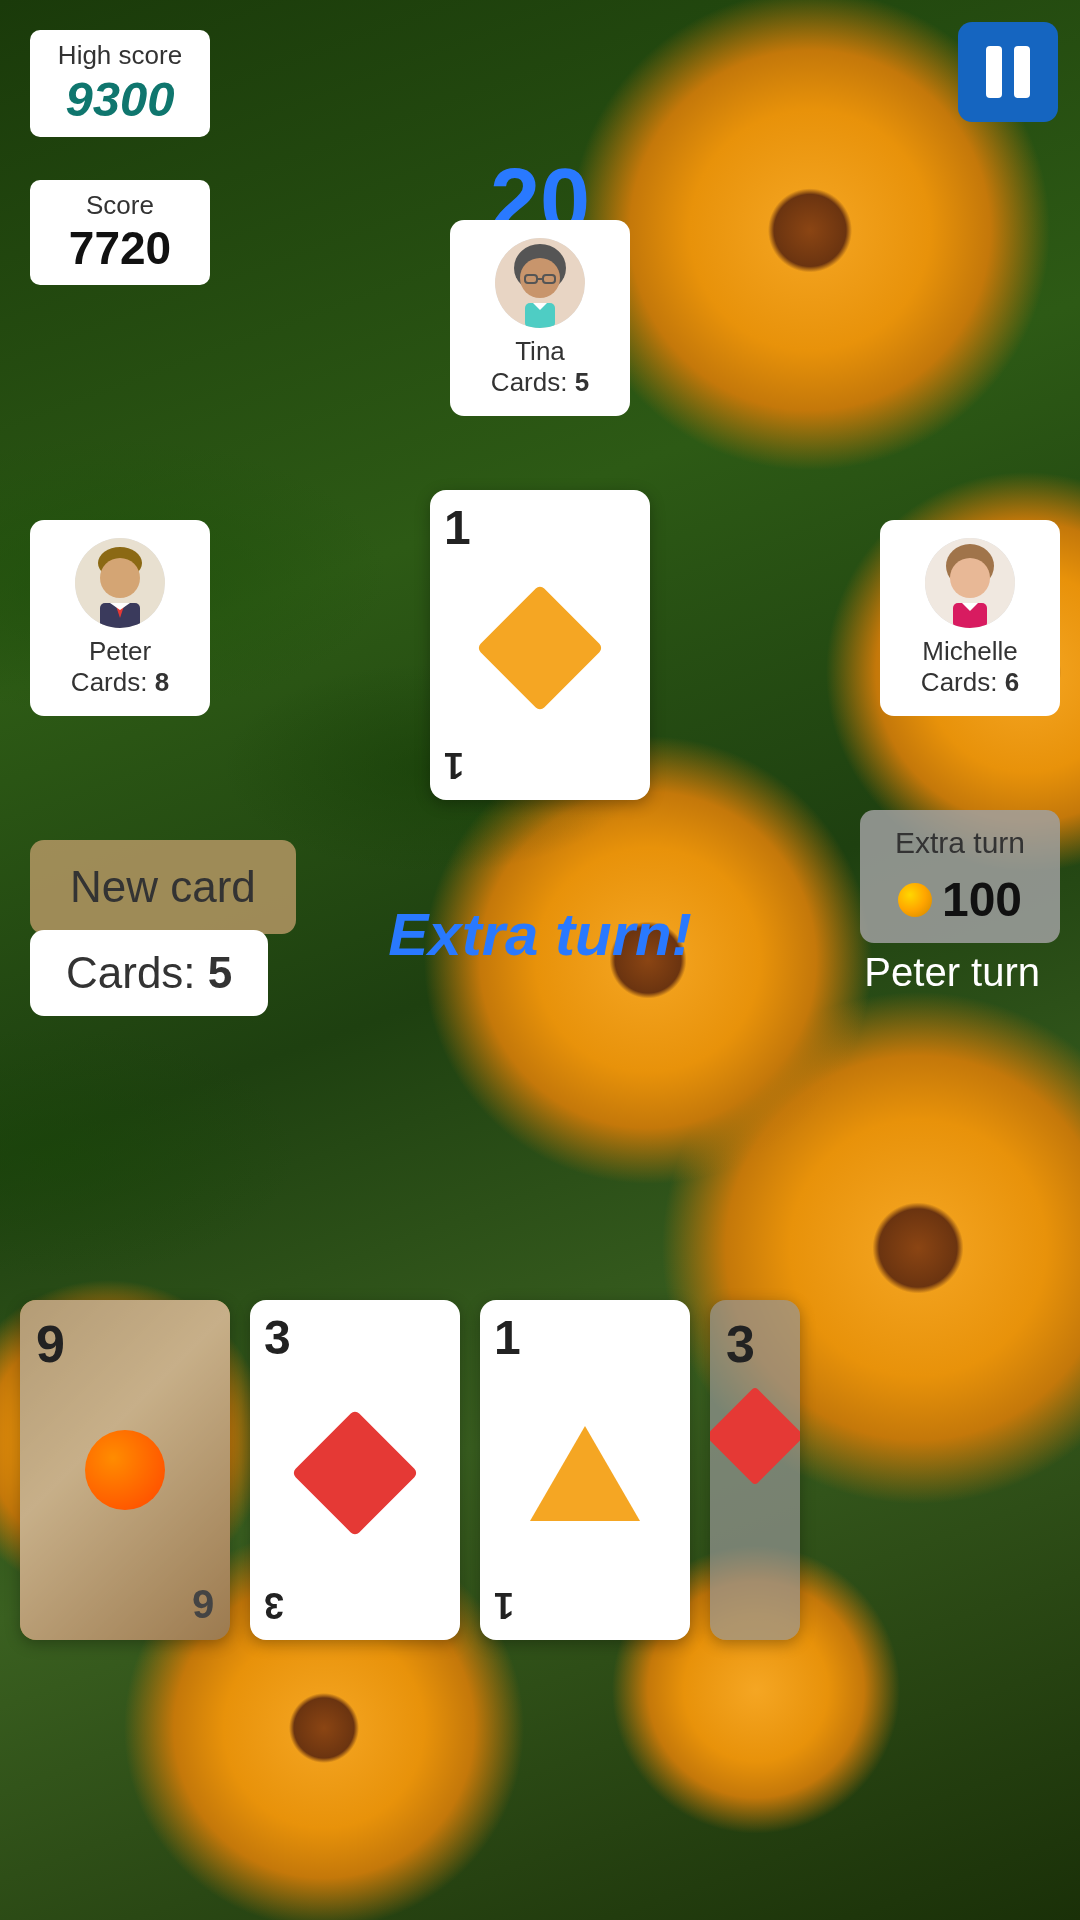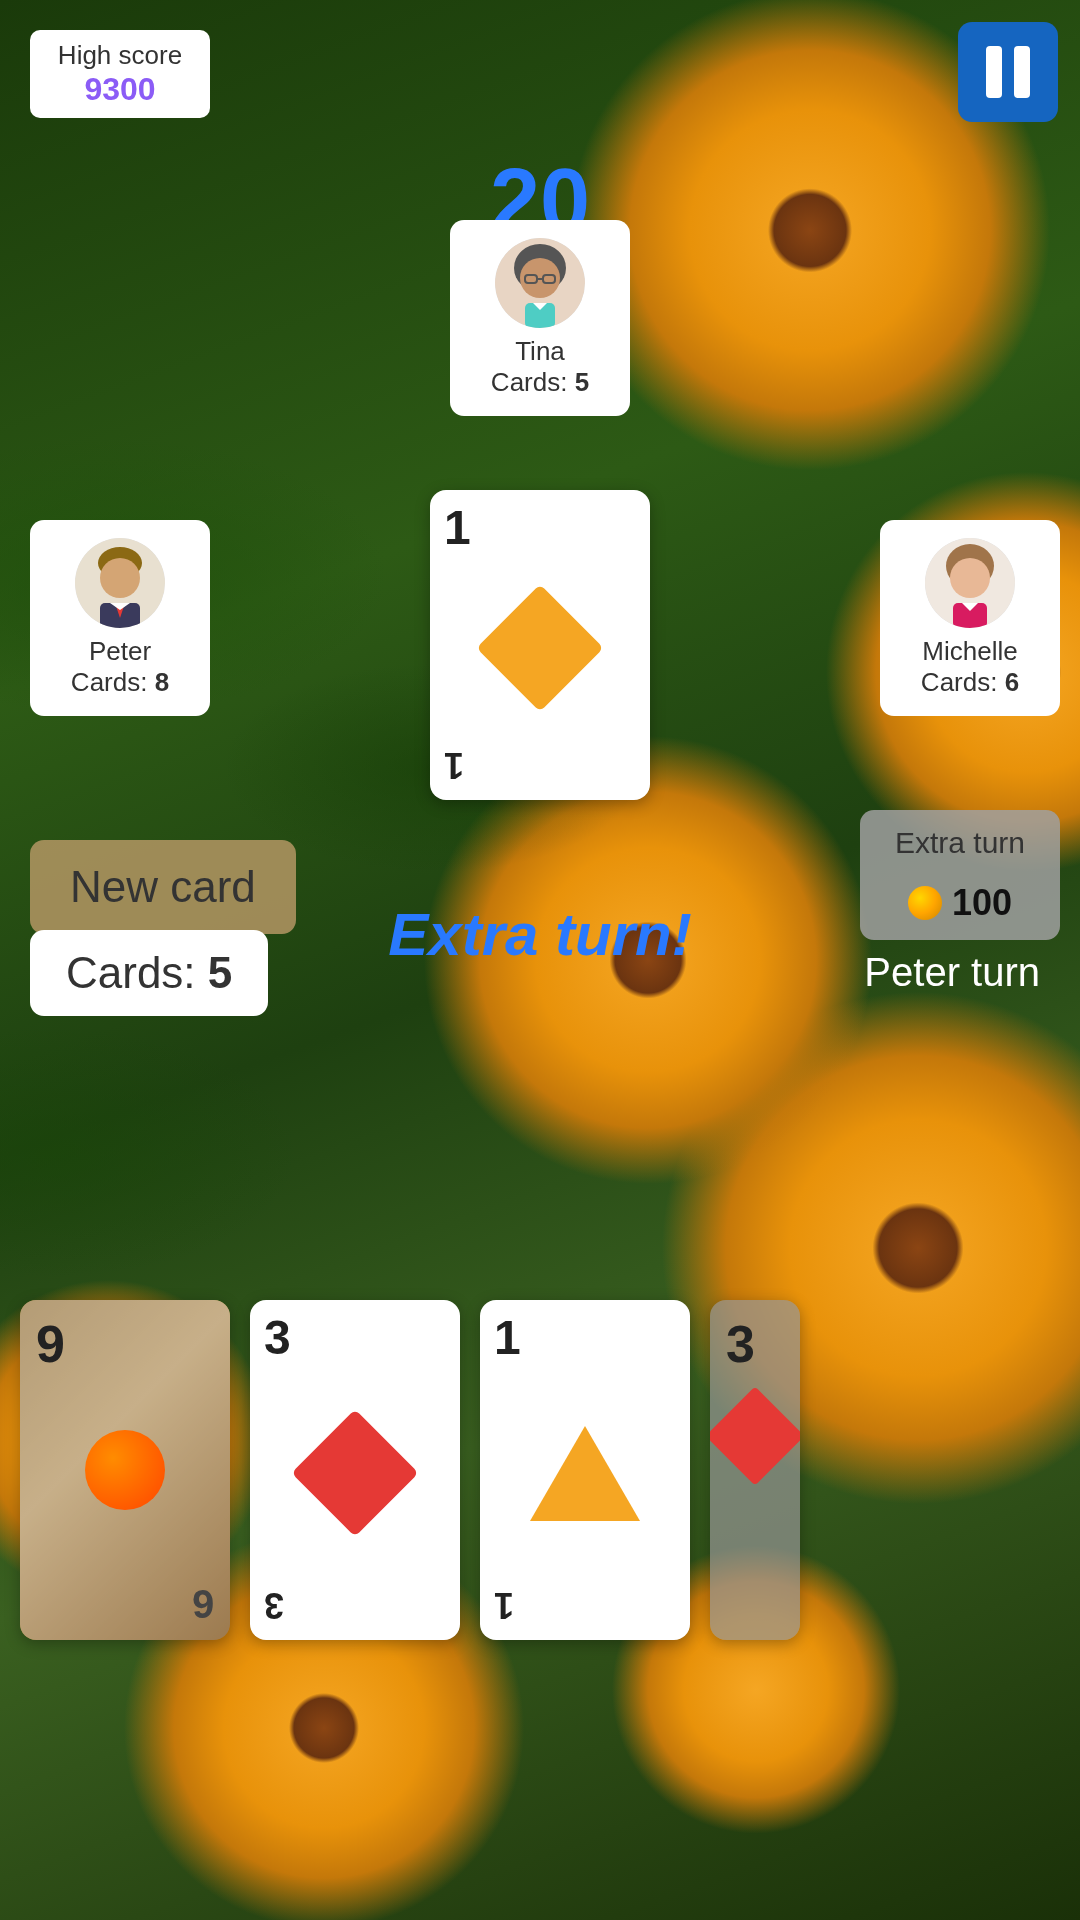--- a/index.html
+++ b/index.html
@@ -69,23 +69,24 @@
       border-radius: 10px;
       padding: 10px 20px;
       text-align: center;
       min-width: 180px;
     }
     .high-score-label {
       font-size: 26px;
       color: #333;
     }
     .high-score-value {
-      font-size: 32px;
-      font-weight: bold;
-      color: #8b5cf6;
+      font-size: 49px;
+      font-weight: bold;
+      color: #0f766e;
+      font-style: italic;
     }
 
     .score-box {
       position: absolute;
       top: 180px;
       left: 30px;
       background: white;
       border-radius: 10px;
       padding: 10px 20px;
       text-align: center;
@@ -317,36 +318,36 @@
       background: rgba(160, 160, 160, 0.85);
       border-radius: 14px;
       padding: 16px 24px;
       text-align: center;
       min-width: 200px;
       cursor: pointer;
     }
     .extra-turn-label {
       font-size: 30px;
       color: #333;
-      margin-bottom: 22px;
+      margin-bottom: 12px;
     }
     .extra-turn-cost {
       display: flex;
       align-items: center;
       justify-content: center;
       gap: 10px;
     }
     .coin-sm {
       width: 34px;
       height: 34px;
       background: radial-gradient(circle at 35% 35%, #FFD700, #FFA500, #CC8400);
       border-radius: 50%;
     }
     .extra-turn-coins {
-      font-size: 36px;
+      font-size: 48px;
       font-weight: bold;
       color: #111;
     }
 
     
     .extra-turn-msg {
       position: absolute;
       top: 900px;
       left: 50%;
       transform: translateX(-50%);
@@ -466,20 +467,24 @@
 
 <div class="bg"></div>
 
 <div class="game-container">
 
   <div class="high-score-box">
     <div class="high-score-label">High score</div>
     <div class="high-score-value">9300</div>
   </div>
 
+  <div class="score-box">
+    <div class="score-label">Score</div>
+    <div class="score-value">7720</div>
+  </div>
 
 
   <div class="pause-btn">
     <div class="pause-icon">
       <div class="pause-bar"></div>
       <div class="pause-bar"></div>
     </div>
   </div>
 
   <div class="turn-counter">20</div>

